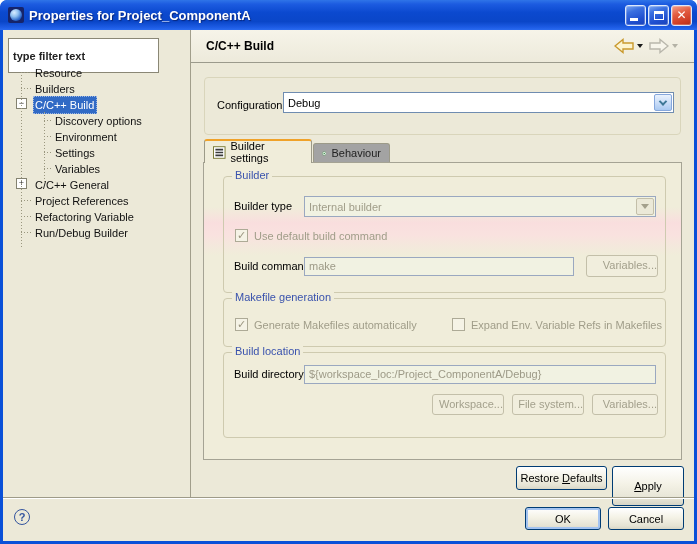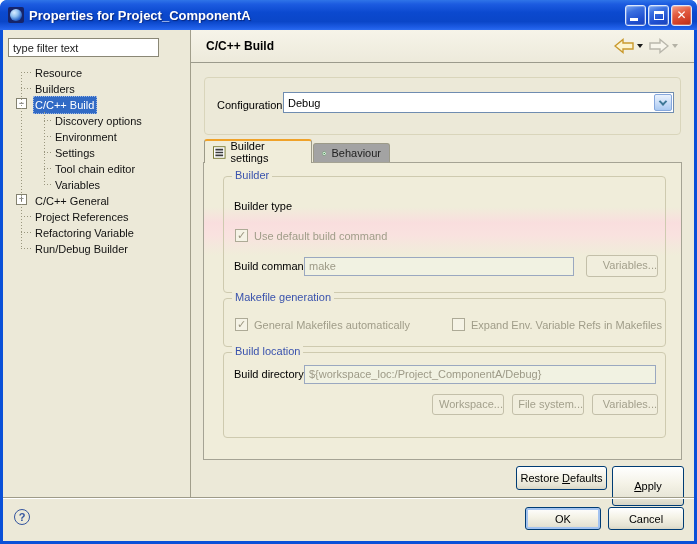--- a/index.html
+++ b/index.html
@@ -28,22 +28,22 @@
   .glyph-max { position:absolute; left:5px; top:5px; width:10px; height:9px; border:1px solid #fff; border-top:3px solid #fff; }
 
   
   .dlg-body { position:absolute; top:30px; left:3px; right:3px; bottom:3px; background:#ece9d8; overflow:hidden; }
 
   .v-divider { position:absolute; left:187px; top:0; width:1px; height:467px; background:#a19e8b; }
   .h-separator { position:absolute; left:0; right:0; top:467px; height:2px;
     background:linear-gradient(180deg,#9e9b88 0,#9e9b88 1px,#ffffff 1px,#ffffff 2px); }
 
   
-  .filter-box { position:absolute; left:5px; top:8px; width:151px; height:19px; border:1px solid #8a8775;
-    background:#fff; font-family:inherit; font-size:11px; padding:0 4px; color:#222; }
+  .filter-box { position:absolute; left:5px; top:8px; width:151px; height:35px; border:1px solid #8a8775;
+    background:#fff; font-family:inherit; font-size:11px; padding:0 4px; color:#222;font-weight:bold; }
   .tree { position:absolute; left:0; top:34px; width:186px; }
   .tree-row { position:relative; height:16px; line-height:16px; white-space:nowrap; }
   .tree-row::before { content:""; position:absolute; top:8px; left:18px; width:10px; height:1px;
     background:repeating-linear-gradient(to right,#9a977f 0 1px,transparent 1px 3px); }
   .tree-row.child::before { left:41px; width:8px; }
   .tree-row.has-box::before { display:none; }
   .tree-label { display:inline-block; margin-left:30px; padding:1px 3px 1px 2px; color:#111; }
   .tree-row.child .tree-label { margin-left:50px; }
   .tree-row.selected .tree-label { background:#316ac5; color:#fff; outline:1px dotted #9db6e0; outline-offset:-1px; }
   .expander { position:absolute; left:13px; top:2px; width:11px; height:11px; border:1px solid #848270;
@@ -137,21 +137,20 @@
   <div class="dlg-body">
 
     <input class="filter-box" value="type filter text" style="">
     <div class="tree">
         <div class="tree-row"><span class="tree-label">Resource</span></div>
         <div class="tree-row"><span class="tree-label">Builders</span></div>
         <div class="tree-row selected has-box"><span class="expander">−</span><span class="tree-label">C/C++ Build</span></div>
         <div class="tree-row child"><span class="tree-label">Discovery options</span></div>
         <div class="tree-row child"><span class="tree-label">Environment</span></div>
         <div class="tree-row child"><span class="tree-label">Settings</span></div>
-        <div class="tree-row child"><span class="tree-label">Tool chain editor</span></div>
         <div class="tree-row child"><span class="tree-label">Variables</span></div>
         <div class="tree-row has-box"><span class="expander">+</span><span class="tree-label">C/C++ General</span></div>
         <div class="tree-row"><span class="tree-label">Project References</span></div>
         <div class="tree-row"><span class="tree-label">Refactoring Variable</span></div>
         <div class="tree-row"><span class="tree-label">Run/Debug Builder</span></div>
       </div>
     <div class="tree-vline root"></div>
     <div class="tree-vline children"></div>
     <div class="v-divider"></div>
 
@@ -198,35 +197,41 @@
           <circle cx="6.5" cy="6.5" r="2.3" fill="#3f8d49"></circle>
         </svg>
       <span>Behaviour</span>
     </div>
 
     <div class="tab-content">
 
       <div class="group builder">
         <span class="group-title">Builder</span>
         <span class="fld-label" style="left:10px;top:19px;">Builder type</span>
+        <div class="combo disabled" style="left:80px;top:19px;width:352px;height:21px;">
+          <span class="combo-value">Internal builder</span>
+          <span class="combo-btn">
+              <span class="tri-gray"></span>
+            </span>
+        </div>
         <span class="checkbox" style="left:11px;top:52px;">
             <span class="check-mark">✓</span>
           </span>
         <span class="fld-label muted" style="left:30px;top:49px;">Use default build command</span>
         <span class="fld-label" style="left:10px;top:79px;">Build command:</span>
         <span class="text-field" style="left:80px;top:80px;width:270px;height:19px;">make</span>
         <span class="btn-disabled" style="left:362px;top:78px;width:72px;height:22px;">Variables...</span>
       </div>
 
       <div class="group makefile">
         <span class="group-title">Makefile generation</span>
         <span class="checkbox" style="left:11px;top:19px;">
             <span class="check-mark">✓</span>
           </span>
-        <span class="fld-label muted" style="left:30px;top:16px;">General Makefiles automatically</span>
+        <span class="fld-label muted" style="left:30px;top:16px;">Generate Makefiles automatically</span>
         <span class="checkbox" style="left:228px;top:19px;"></span>
         <span class="fld-label muted" style="left:247px;top:16px;">Expand Env. Variable Refs in Makefiles</span>
       </div>
 
       <div class="group location">
         <span class="group-title">Build location</span>
         <span class="fld-label" style="left:10px;top:11px;">Build directory</span>
         <span class="text-field" style="left:80px;top:12px;width:352px;height:19px;">${workspace_loc:/Project_ComponentA/Debug}</span>
         <span class="btn-disabled" style="left:208px;top:41px;width:72px;height:21px;">Workspace...</span>
         <span class="btn-disabled" style="left:288px;top:41px;width:72px;height:21px;">File system...</span>

